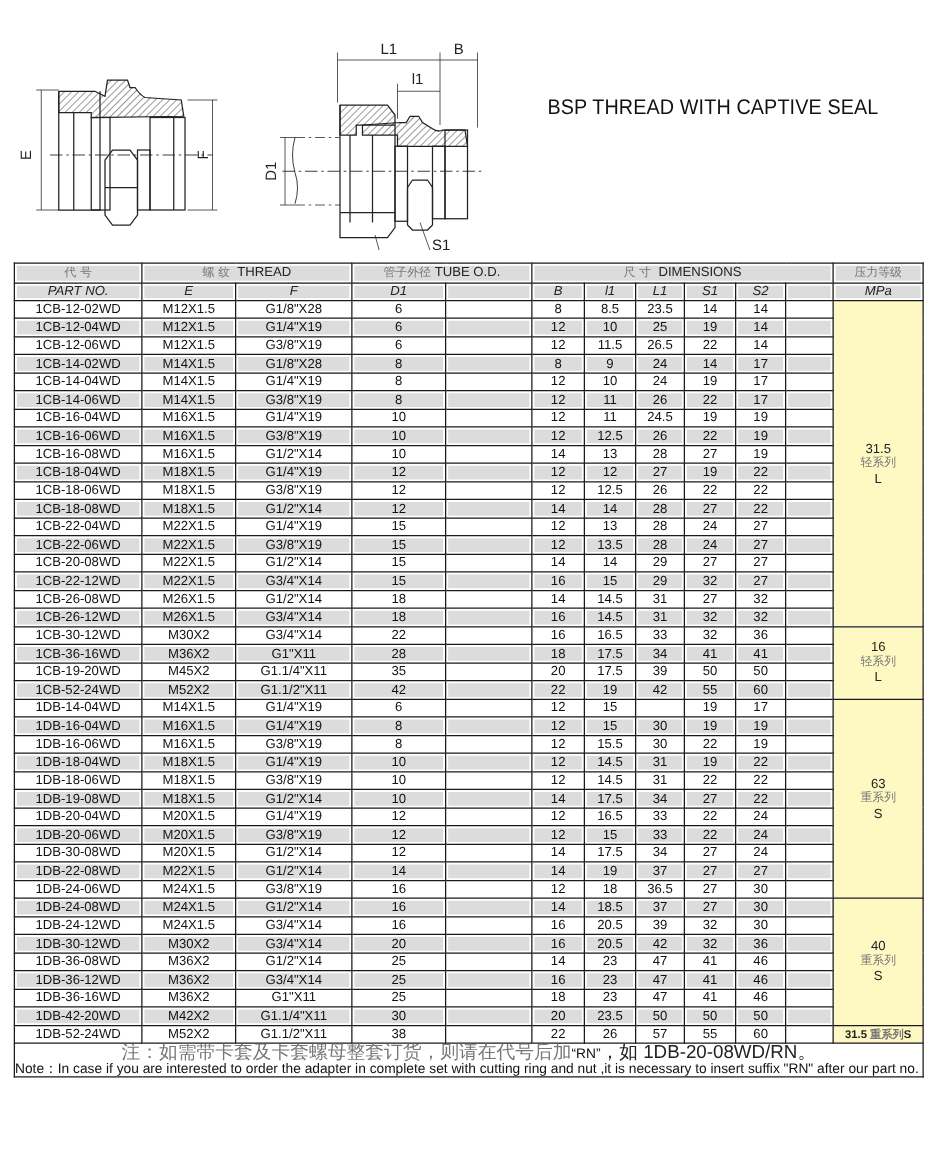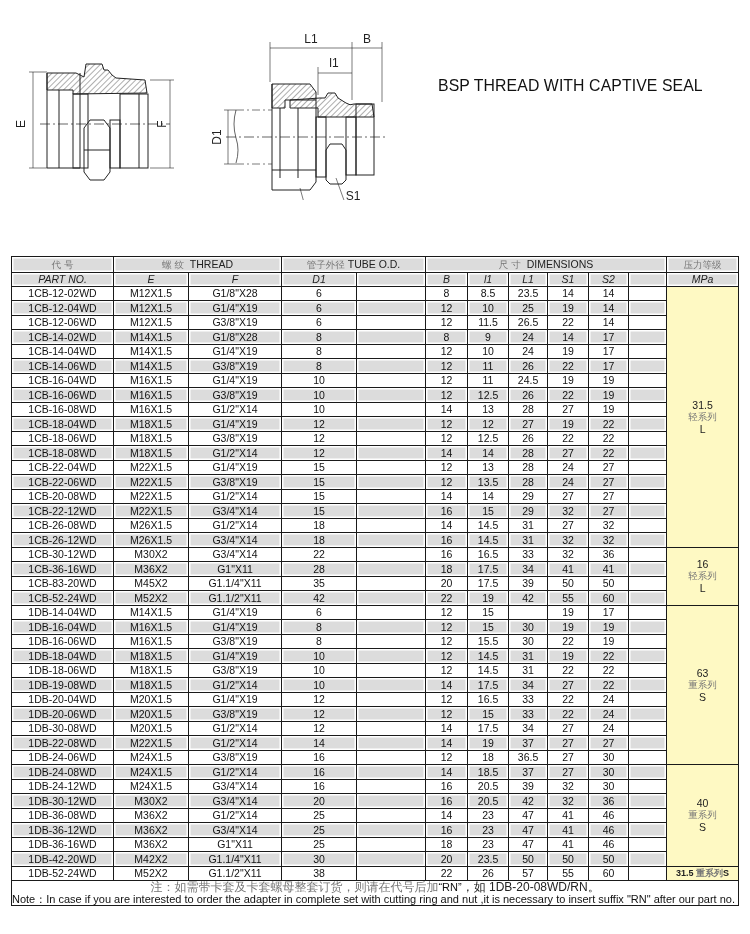--- a/index.html
+++ b/index.html
@@ -12,41 +12,40 @@
     position: absolute; left: 438px; top: 76px;
     font-size: 17px; letter-spacing: 0.1px; color: #111;
     font-family: "Liberation Sans", sans-serif;
     transform: scaleX(0.93); transform-origin: left center;
   }
   table.spec {
     position: absolute; left: 11px; top: 210px;
     border-collapse: collapse; table-layout: fixed;
     width: 727px;
     font-size: 10.5px;
-    margin-top: 46px;
   }
   table.spec td {
     border: 1.5px solid #1a1a1a;
     padding: 0; text-align: center; vertical-align: middle;
     height: 13.5px; line-height: 12px;
     white-space: nowrap; overflow: hidden;
   }
   table.spec tr.h1 td { height: 14.5px; }
   table.spec tr.h2 td { height: 13px; font-style: italic; }
   .g { background: #dcdcdc; box-shadow: inset 0 0 0 1.5px #ffffff; }
   td.hdr { background: #dcdcdc; box-shadow: inset 0 0 0 1.5px #ffffff; color: #222; }
   .cn { color: #777; font-family: "DejaVu Serif", serif; font-size: 9.5px; }
   td.mpa { background: #fef9c3; box-shadow: none; line-height: 13px; color: #222; font-size: 10.5px; }
   td.mpa .cn { display: block; }
   td.mpa-inline { font-size: 9px; white-space: nowrap; font-weight: bold; }
   td.note {
     text-align: left; padding: 2px 10px 3px 12px; height: auto; white-space: normal;
     font-size: 11px; line-height: 14px;
   }
-  td.note .cn { font-size: 12px; }
+  td.note .cn { font-size: 15px; }
 </style>
 </head>
 <body>
 
 <svg class="diagram" viewBox="0 0 420 200" xmlns="http://www.w3.org/2000/svg">
   <defs>
     <pattern id="hatch" width="4" height="4" patternUnits="userSpaceOnUse" patternTransform="rotate(45)">
       <line x1="0" y1="0" x2="0" y2="4" stroke="#333" stroke-width="0.8"></line>
     </pattern>
   </defs>
@@ -428,21 +427,21 @@
         <td class="g">28</td>
         <td class="g"></td>
         <td class="g">18</td>
         <td class="g">17.5</td>
         <td class="g">34</td>
         <td class="g">41</td>
         <td class="g">41</td>
         <td class="g"></td>
       </tr>
       <tr>
-        <td>1CB-83-20WD</td>
+        <td>1CB-19-20WD</td>
         <td>M45X2</td>
         <td>G1.1/4"X11</td>
         <td>35</td>
         <td></td>
         <td>20</td>
         <td>17.5</td>
         <td>39</td>
         <td>50</td>
         <td>50</td>
         <td></td>

